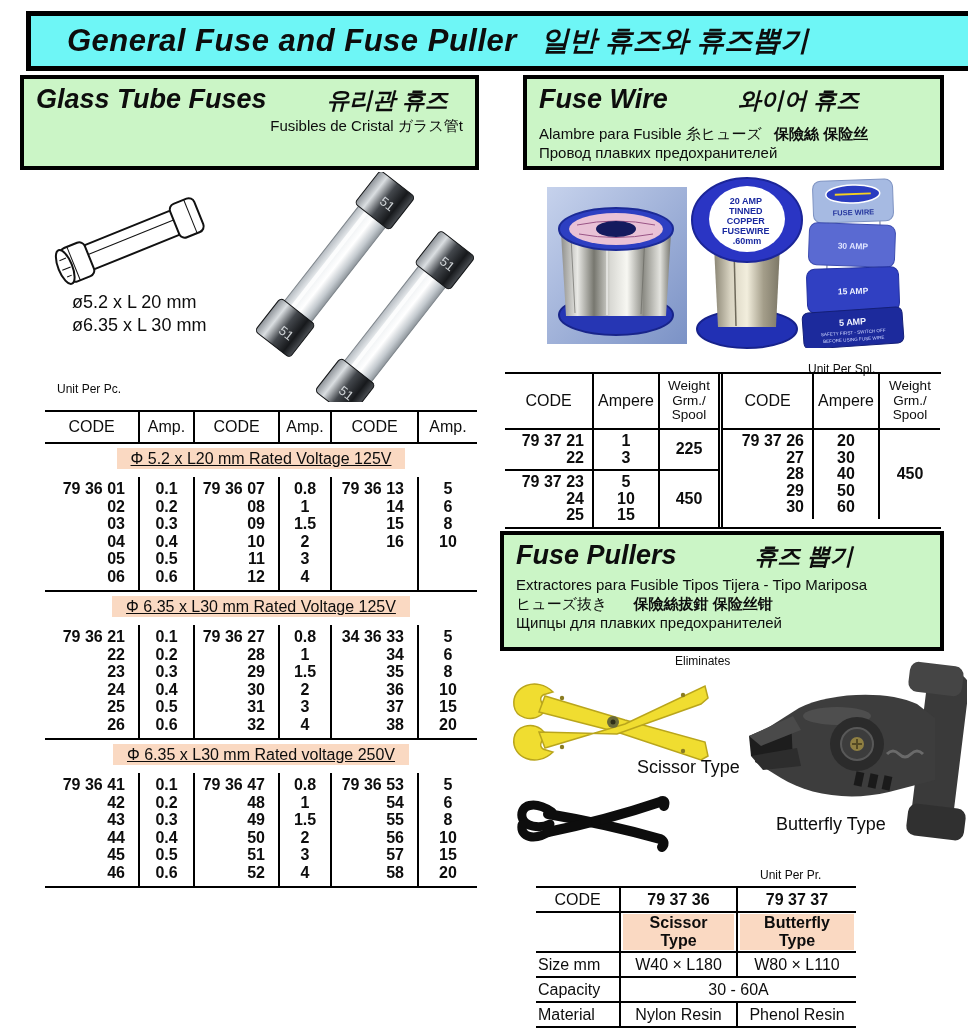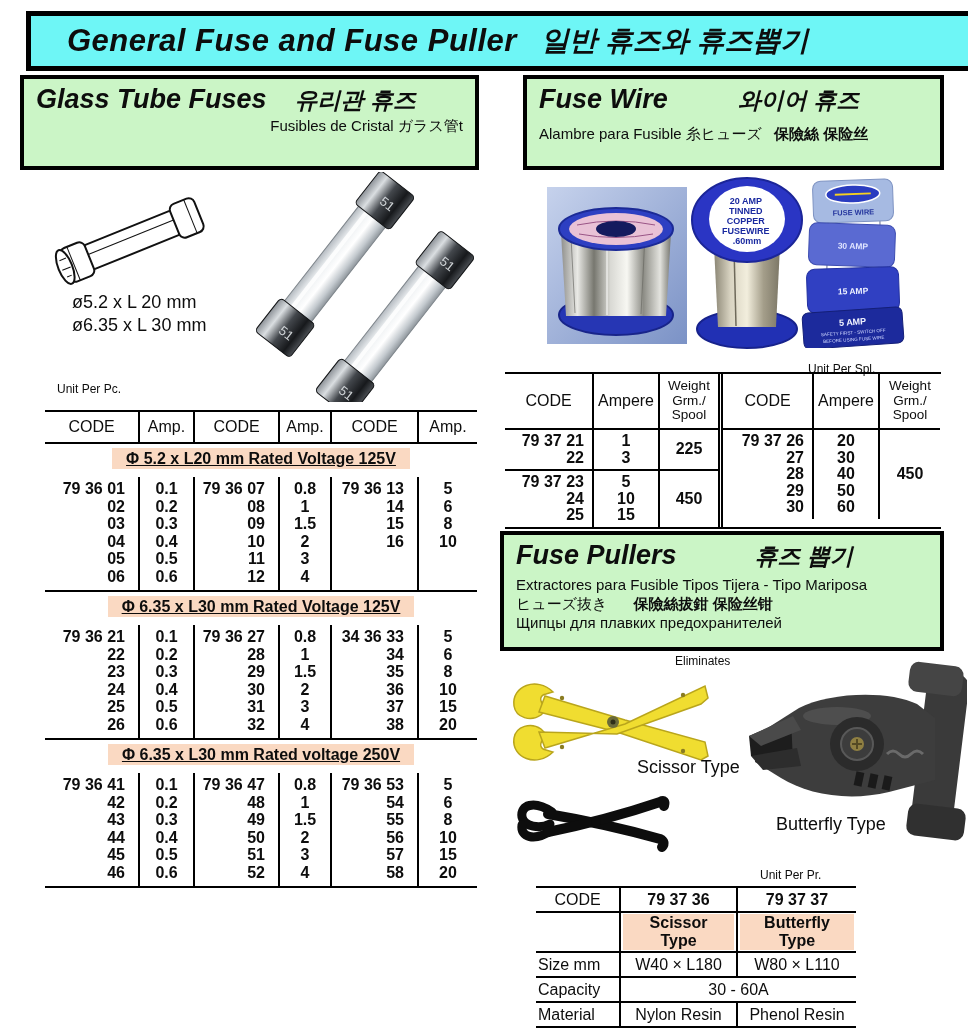--- a/index.html
+++ b/index.html
@@ -27,21 +27,21 @@
   .dim-text{font-size:18px;line-height:23px;}
   .plain-label{font-size:18px;}
 
   
   #glass-table{left:45px;top:410px;width:432px;border-top:2px solid #000;border-bottom:2px solid #000;}
   .ghead{display:grid;grid-template-columns:93px 55px 85px 52px 87px 60px;height:30px;border-bottom:2px solid #000;}
   .ghead>div{display:flex;align-items:center;justify-content:center;font-size:16px;}
   .bl{border-left:2px solid #000;}
   .bt{border-top:2px solid #000;}
   .band-row{text-align:center;height:29px;padding-top:4px;box-sizing:content-box;}
-  .band{display:inline-block;background:#fad9c2;font-weight:700;font-size:16px;text-decoration:underline;padding:2px 14px 1px 14px;}
+  .band{display:inline-block;background:#fad9c2;font-weight:400;font-size:16px;text-decoration:underline;padding:2px 14px 1px 14px;}
   .grow{display:grid;grid-template-columns:93px 55px 85px 52px 87px 60px;}
   .gcell{font-weight:700;font-size:16px;line-height:17.5px;padding:3px 0 5px 0;}
   .gcode{text-align:right;padding-right:13px;}
   .gamp{text-align:center;}
 
   
   #wire-table{left:505px;top:372px;width:436px;display:flex;border-top:2px solid #000;border-bottom:2px solid #000;}
   .wsub{flex:0 0 auto;}
   .wdiv{width:5px;border-left:2px solid #000;border-right:2px solid #000;box-sizing:border-box;}
   .whead{display:grid;height:54px;border-bottom:2px solid #000;}
@@ -70,34 +70,35 @@
 <body>
 
 <div class="abs title-bar">
   <span class="en">General Fuse and Fuse Puller</span>
   <span class="ko">일반 휴즈와 휴즈뽑기</span>
 </div>
 
 <div class="abs gbox" id="glass-box">
   <div class="t-row">
     <span class="t-en">Glass Tube Fuses</span>
-    <span class="t-ko" style="margin-left:28px;">유리관 휴즈</span>
+    <span class="t-ko" style="margin-left:60px;">유리관 휴즈</span>
   </div>
   <div class="sub">Fusibles de Cristal  ガラス管t</div>
 </div>
 
 <div class="abs gbox" id="wire-box">
   <div class="t-row">
     <span class="t-en">Fuse Wire</span>
     <span class="t-ko" style="margin-left:70px;">와이어 휴즈</span>
   </div>
   <div class="sub" style="margin-top:8px;">
     <span>Alambre para Fusible  糸ヒューズ</span>
     <span class="bold" style="margin-left:8px;">保險絲 保险丝</span>
   </div>
+  <div class="sub">Провод плавких предохранителей</div>
 </div>
 
 <svg class="abs" style="left:52px;top:185px;" width="160" height="105" viewBox="0 0 160 105">
   <g transform="translate(80,55) rotate(-22)" stroke="#111" stroke-width="2" fill="#fff">
     <rect x="-48" y="-13" width="96" height="26" rx="3"></rect>
     <line x1="-48" y1="-3" x2="48" y2="-3" stroke-width="1"></line>
     <rect x="-72" y="-18" width="26" height="36" rx="6"></rect>
     <rect x="46" y="-18" width="26" height="36" rx="6"></rect>
     <line x1="-63" y1="-18" x2="-63" y2="18" stroke-width="1"></line>
     <line x1="63" y1="-18" x2="63" y2="18" stroke-width="1"></line>

